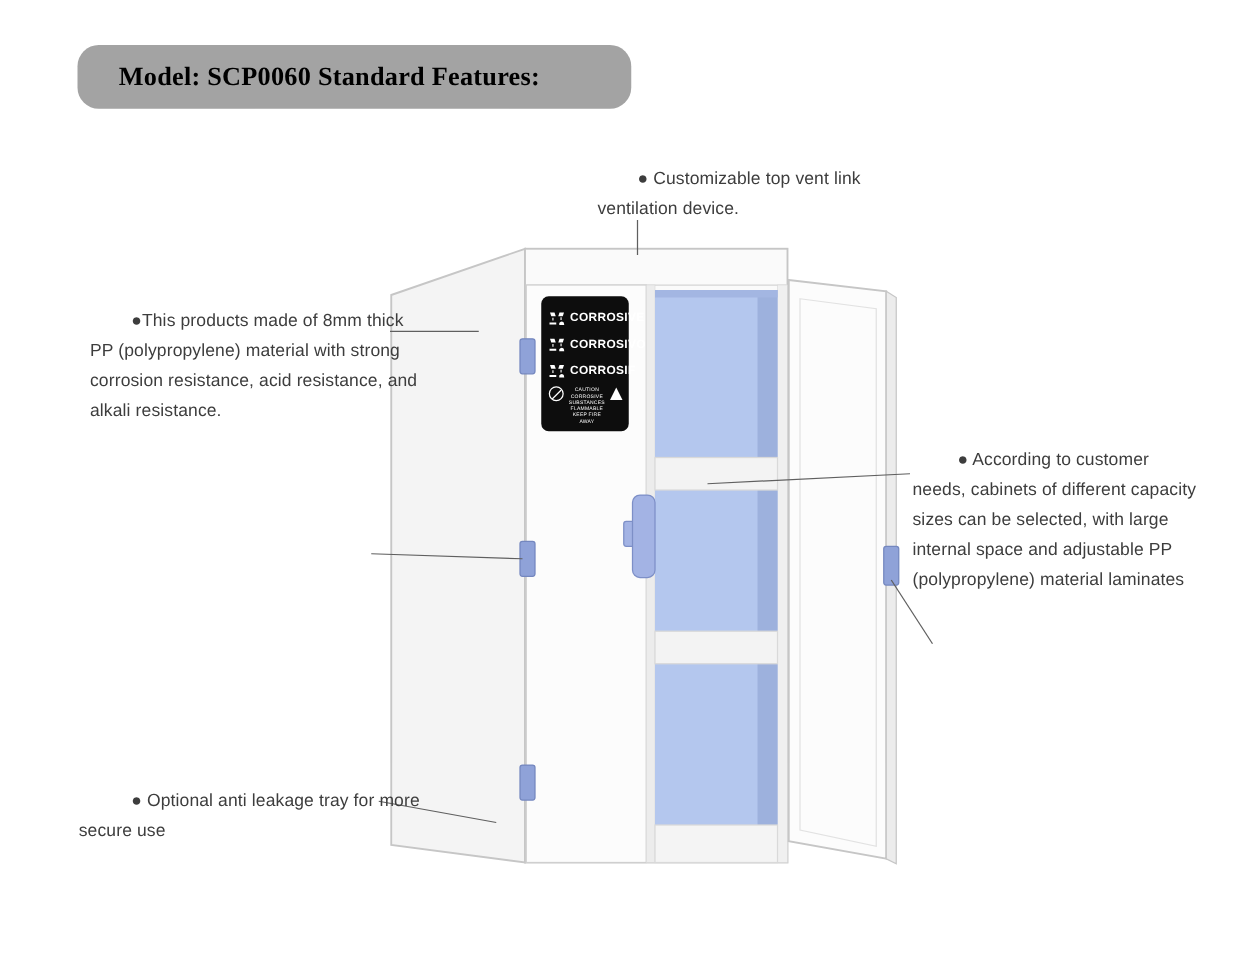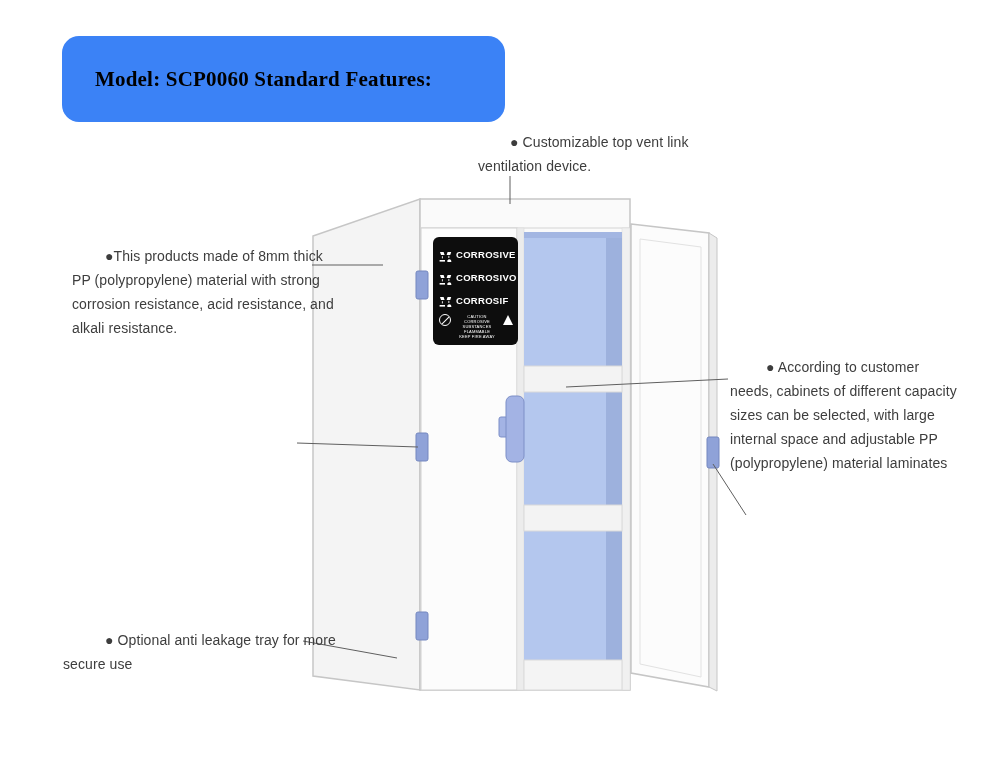--- a/index.html
+++ b/index.html
@@ -5,22 +5,22 @@
   * { margin:0; padding:0; box-sizing:border-box; }
   html,body { background:#ffffff; }
   body {
     width:1000px; height:782px; position:relative; overflow:hidden;
     font-family:"Liberation Sans", sans-serif;
   }
   .page { position:absolute; inset:0; background:#ffffff; }
 
   
   .badge {
-    position:absolute; left:62px; top:36px; width:443px; height:86px;
-    background:#3b82f6; border-radius:17px;
+    position:absolute; left:62px; top:36px; width:443px; height:51px;
+    background:#a3a3a3; border-radius:17px;
     display:flex; align-items:center; padding-left:33px;
   }
   .badge span {
     font-family:"Liberation Serif", serif; font-weight:bold;
     font-size:21px; color:#000000; letter-spacing:0.2px;
   }
 
   
   .ann {
     position:absolute; color:#3d3d3d; font-size:14px; line-height:24px;
@@ -31,21 +31,21 @@
   .ann-capacity{ left:730px; top:355px; text-indent:36px; }
   .ann-buckles { left:63px;  top:426px; text-indent:42px; }
   .ann-lock    { left:730px; top:514px; text-indent:36px; }
   .ann-tray    { left:63px;  top:628px; text-indent:42px; }
 
   
   .scene { position:absolute; left:0; top:0; }
 
   
   .corr-label {
-    position:absolute; left:433px; top:237px; width:85px; height:108px;
+    position:absolute; left:433px; top:237px; width:70px; height:108px;
     background:#0d0d0d; border-radius:6px;
     padding:9px 5px 6px 6px; display:flex; flex-direction:column;
   }
   .corr-row { display:flex; align-items:center; gap:3px; height:18px; margin-bottom:5px; }
   .corr-ico { flex:none; width:14px; height:12px; display:inline-block; }
   .corr-text {
     color:#ffffff; font-size:9.5px; font-weight:bold; letter-spacing:0.3px;
     font-family:"Liberation Sans", sans-serif; white-space:nowrap;
   }
   .corr-bottom { display:flex; align-items:flex-start; gap:2px; margin-top:auto; }

